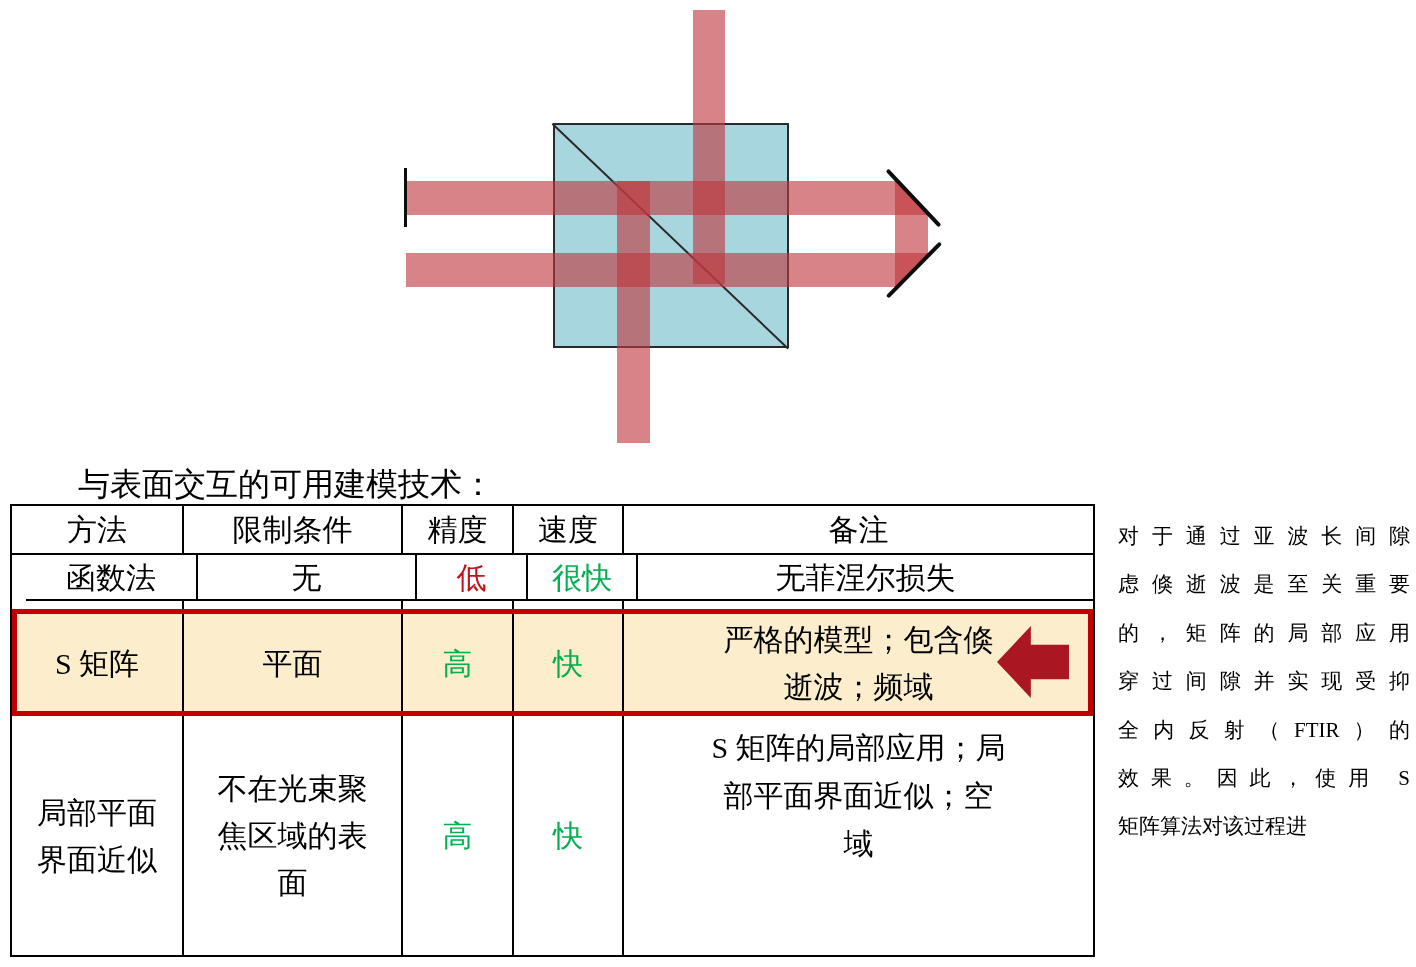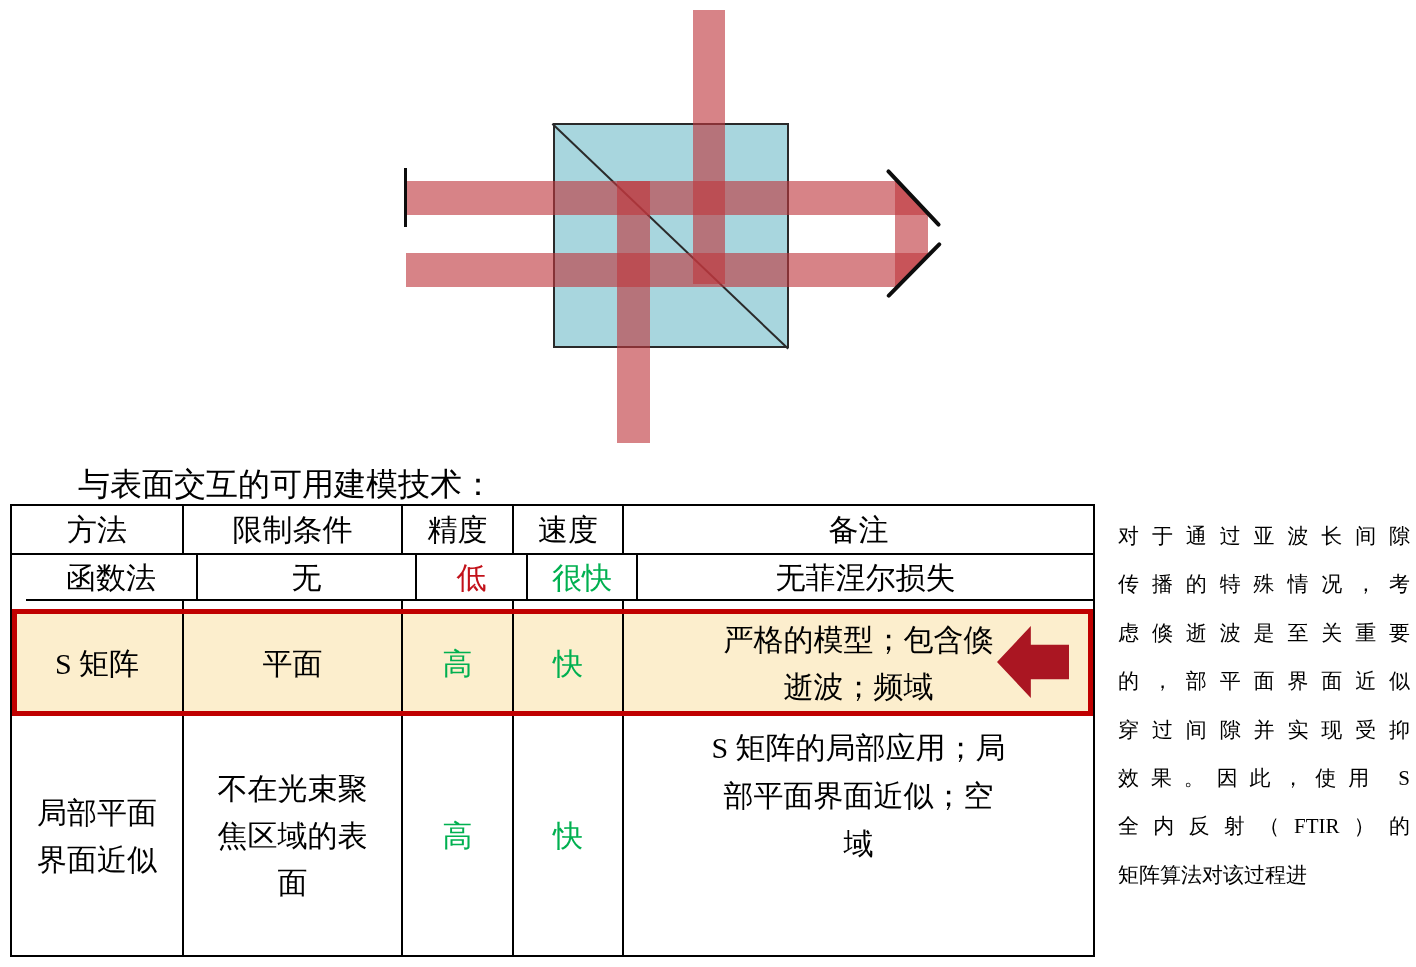--- a/index.html
+++ b/index.html
@@ -128,29 +128,28 @@
 
     <div class="hl-border"></div>
   </div>
 
   <div class="arrow"></div>
 
   <div class="note">
 
       <div class="note-line">对于通过亚波长间隙</div>
 
-      <div class="note-line">传播的特殊情况，考</div>
 
       <div class="note-line">虑倏逝波是至关重要</div>
 
-      <div class="note-line">的，部平面界面近似</div>
+      <div class="note-line">的，矩阵的局部应用</div>
 
       <div class="note-line">穿过间隙并实现受抑</div>
 
+      <div class="note-line">全内反射（FTIR）的</div>
+
       <div class="note-line">效果。因此，使用 S</div>
-
-      <div class="note-line">全内反射（FTIR）的</div>
 
       <div class="note-line">矩阵算法对该过程进</div>
 
     </div>
 
 </div>
 
 </body></html>

